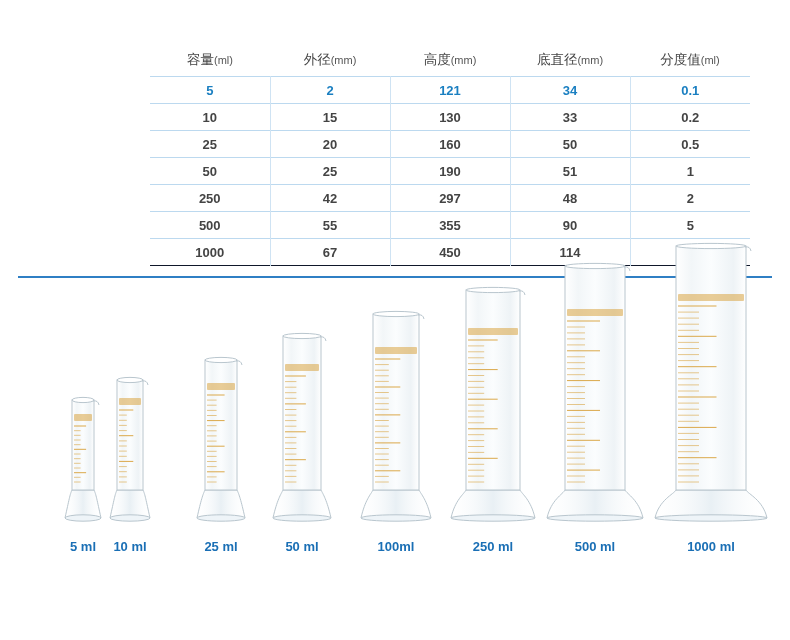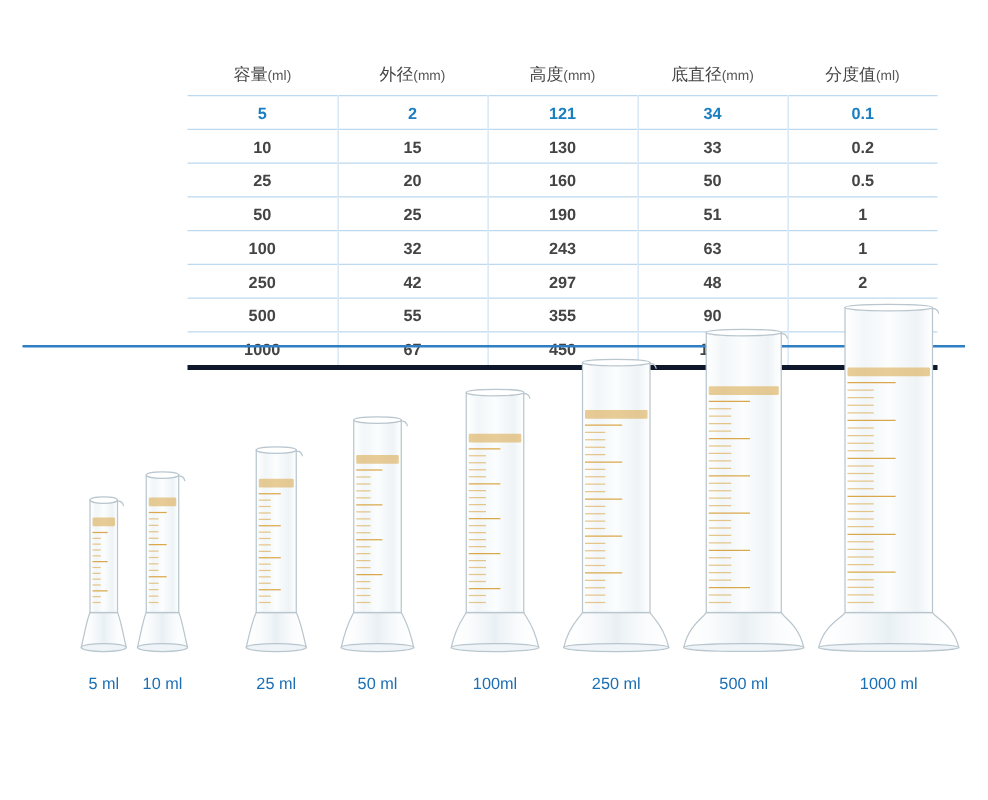--- a/index.html
+++ b/index.html
@@ -55,21 +55,21 @@
     font-weight: normal;
   }
   table.spec thead th .unit {
     font-size: 11px;
     color: #555555;
   }
   table.spec tbody tr {
     border-top: 1px solid #bcd9ef;
   }
   table.spec tbody tr:last-child {
-    border-bottom: 4px solid #0f172a;
+    border-bottom: 1px solid #0f172a;
   }
   table.spec tbody tr.highlight td {
     color: #1a7fc1;
     font-weight: bold;
   }
 
   
   .divider {
     position: absolute;
     left: 18px;
@@ -92,20 +92,21 @@
     bottom: 42px;
     text-align: center;
   }
   .cyl-label {
     position: absolute;
     bottom: 0;
     width: 100%;
     font-size: 13px;
     color: #1a6fb5;
     white-space: nowrap;
+    font-weight: bold;
   }
   .cyl-svg {
     display: block;
   }
 </style>
 </head>
 <body>
 
 <div class="page">
 
@@ -150,27 +151,20 @@
           <td>20</td>
           <td>160</td>
           <td>50</td>
           <td>0.5</td>
         </tr>
         <tr>
           <td>50</td>
           <td>25</td>
           <td>190</td>
           <td>51</td>
-          <td>1</td>
-        </tr>
-        <tr>
-          <td>100</td>
-          <td>32</td>
-          <td>243</td>
-          <td>63</td>
           <td>1</td>
         </tr>
         <tr>
           <td>250</td>
           <td>42</td>
           <td>297</td>
           <td>48</td>
           <td>2</td>
         </tr>
         <tr>

